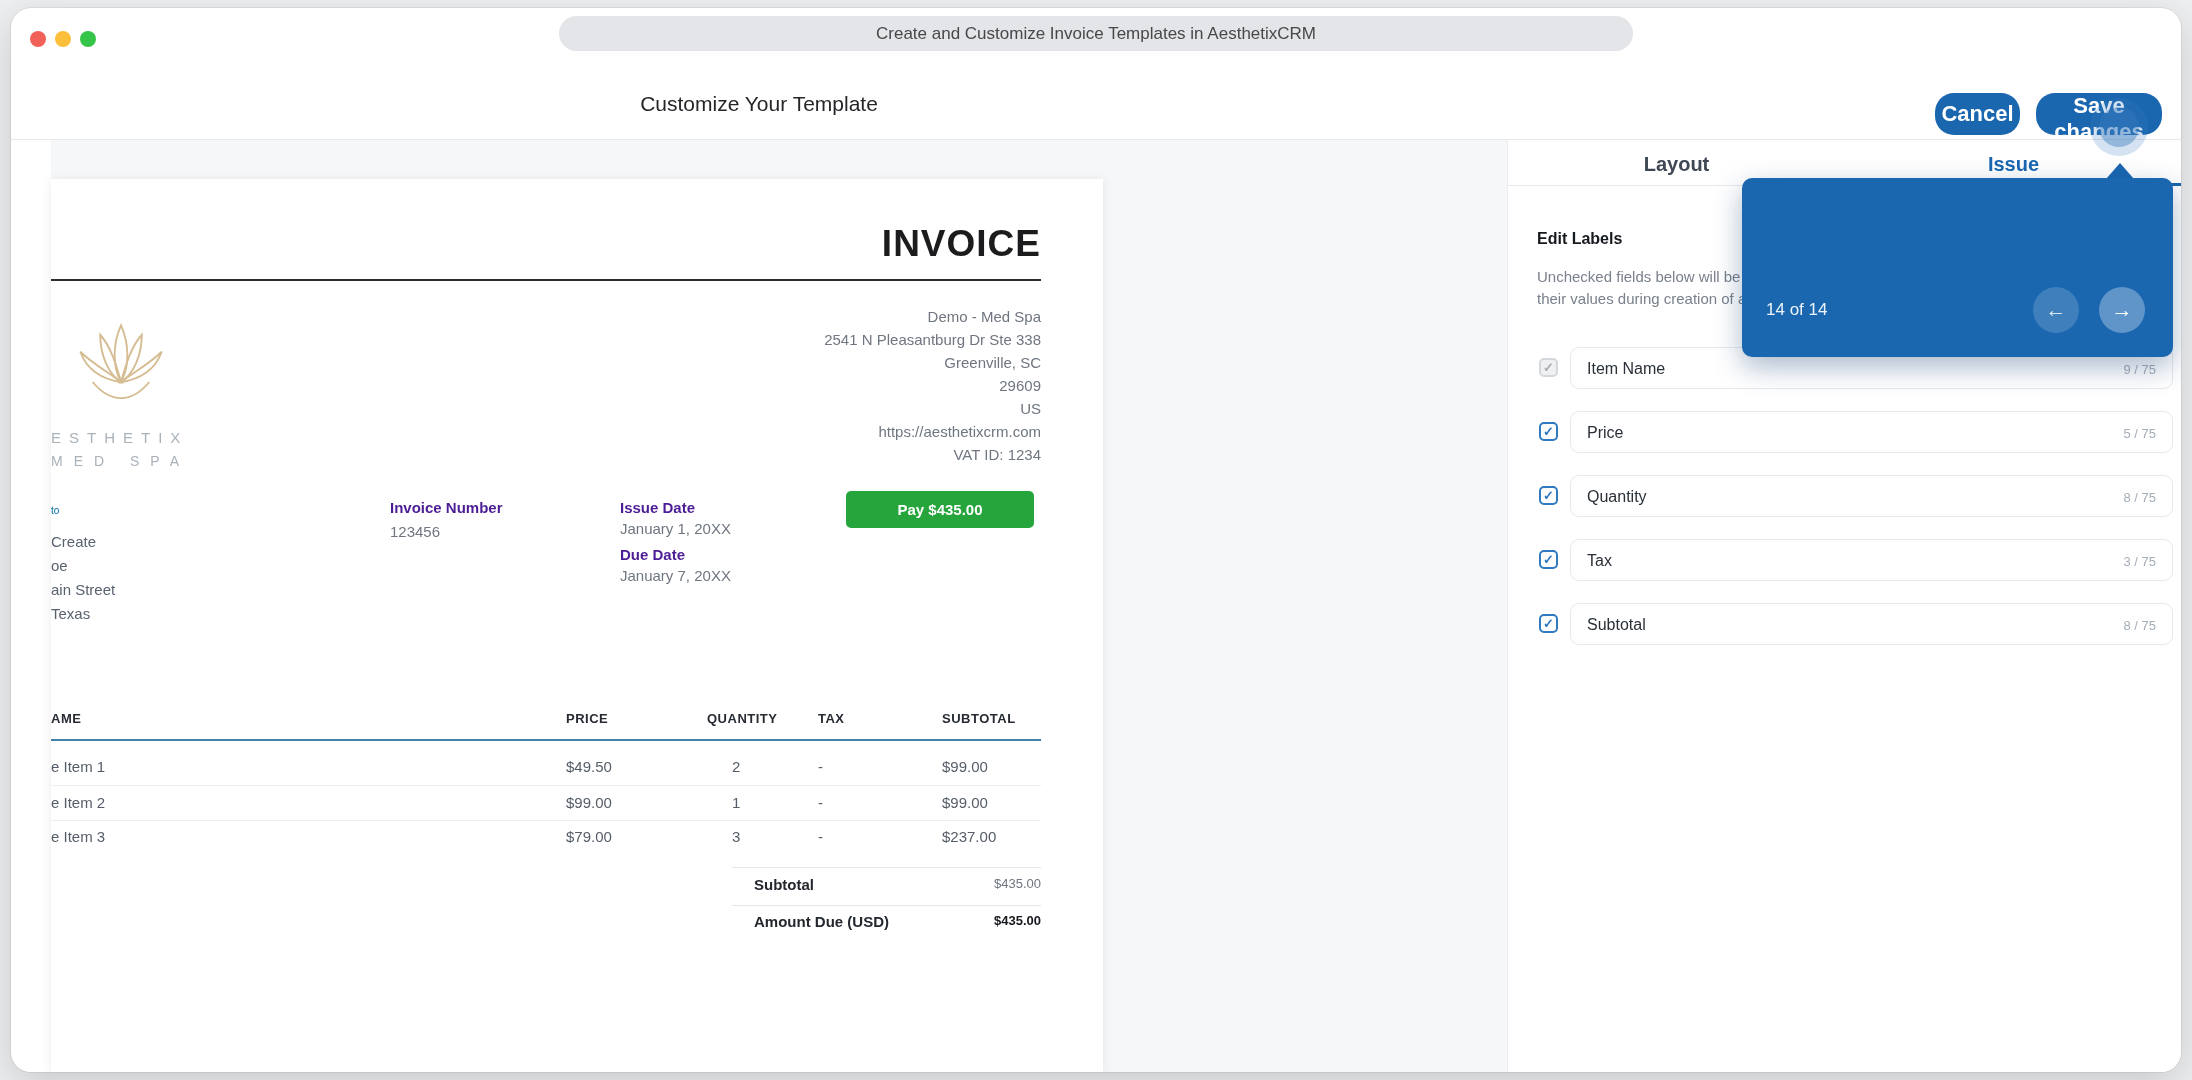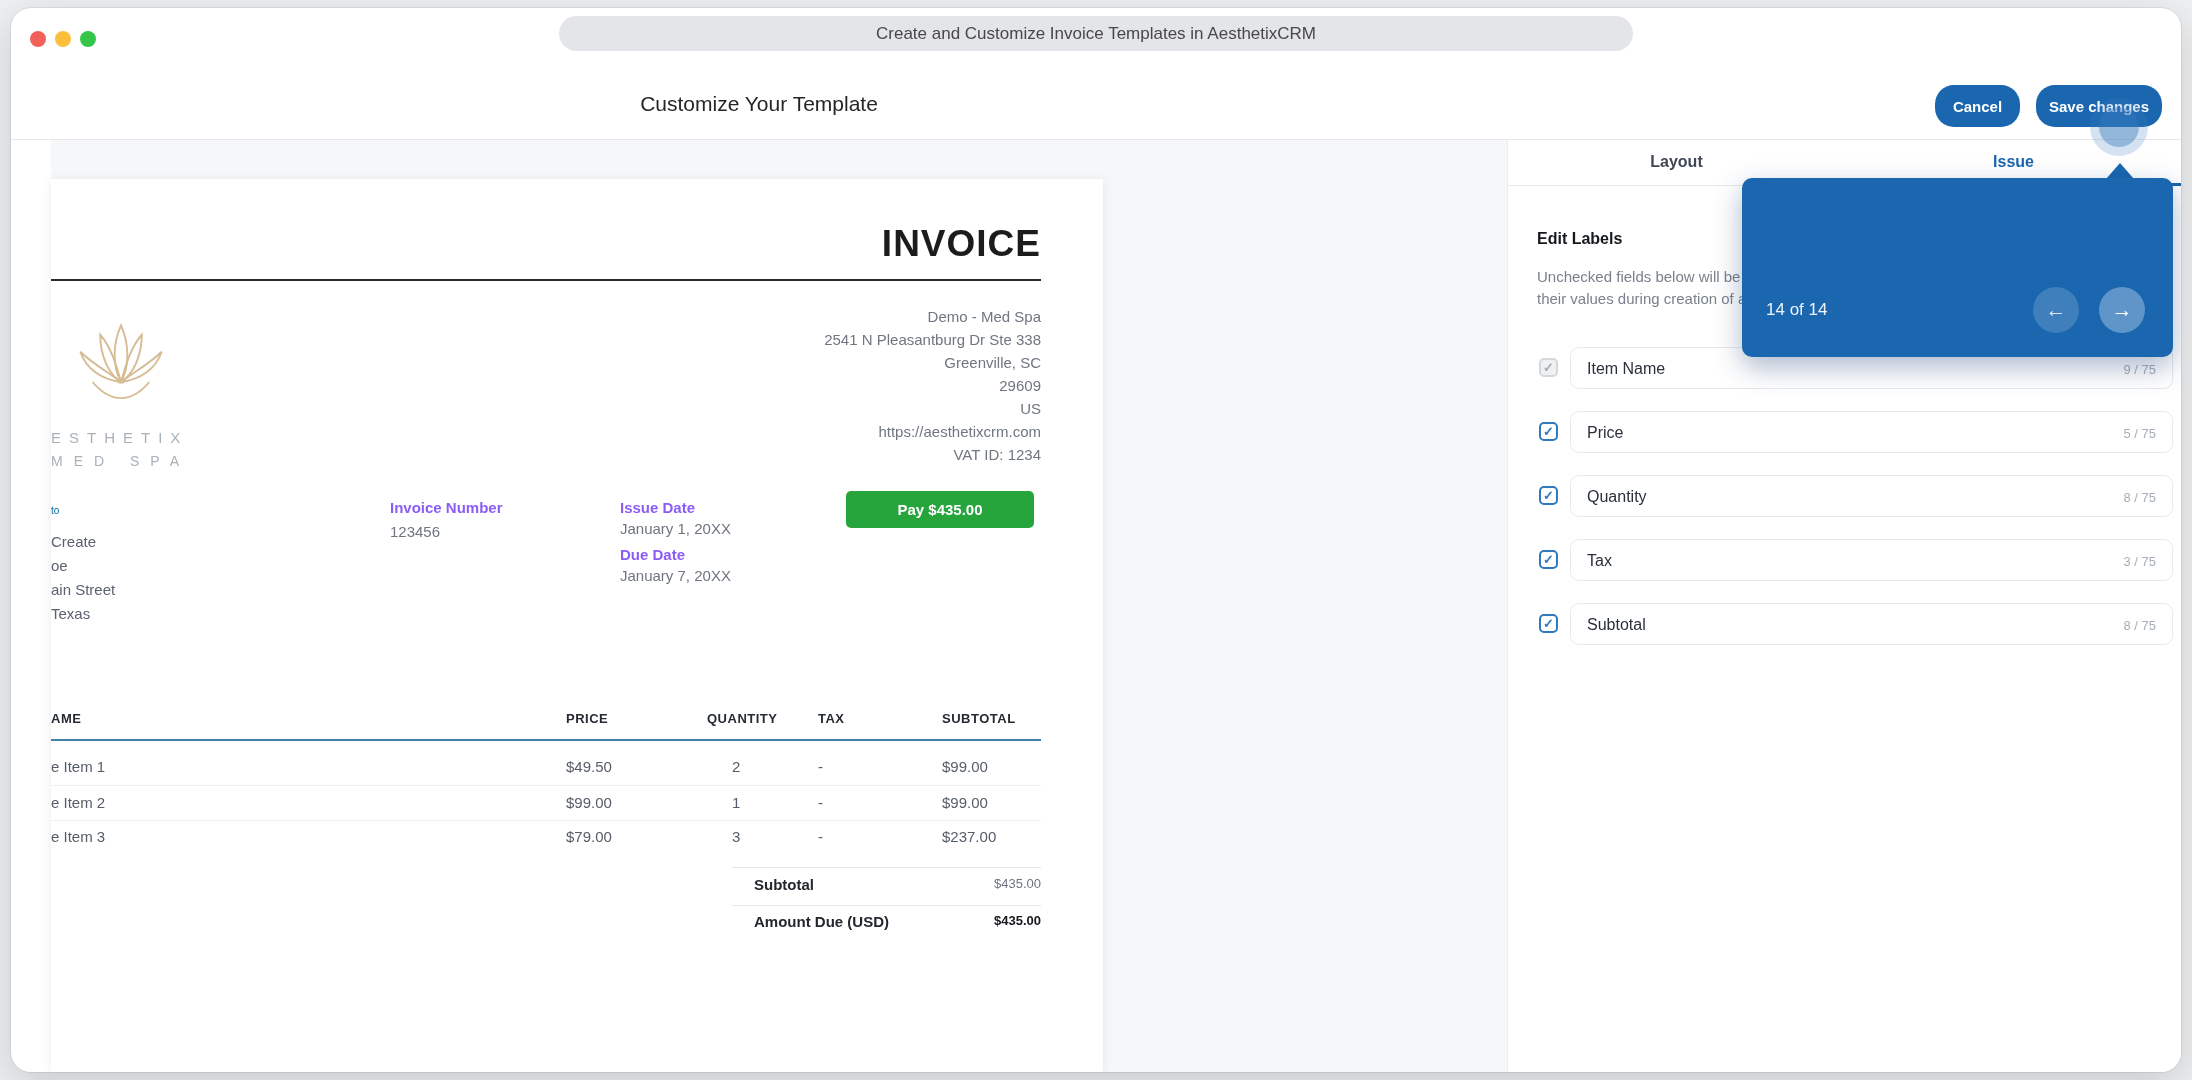--- a/index.html
+++ b/index.html
@@ -16,22 +16,22 @@
   .light.yellow { left:44px; background:#fbbf3b; }
   .light.green { left:69px; background:#35c649; }
   .title-pill { position:absolute; top:8px; left:50%; transform:translateX(-50%);
                 width:1074px; height:35px; border-radius:18px; background:#e4e5e8;
                 display:flex; align-items:center; justify-content:center;
                 font-size:17px; color:#48484b; }
 
   
   .page-title { position:absolute; top:84px; left:0; width:1496px; text-align:center;
                 font-size:21px; font-weight:500; color:#26262a; }
-  .btn { position:absolute; top:77px; height:42px; border:none; border-radius:19px;
-         background:#1a67b0; color:#fff; font-size:15px; font-weight:600; cursor:pointer;
+  .btn { position:absolute; top:85px; height:42px; border:none; border-radius:19px;
+         background:#1a67b0; color:#fff; font-size:22px; font-weight:600; cursor:pointer;
          font-family:"Liberation Sans", sans-serif; }
   .btn-cancel { left:1924px; width:85px; }
   .btn-save { left:2025px; width:126px; }
   .header-divider { position:absolute; top:131px; left:0; width:100%; height:1px; background:#e6e8eb; }
 
   
   .left-pane { position:absolute; left:0; top:132px; width:1496px; bottom:0; background:#f6f7f9;margin-left:40px; }
   .right-panel { position:absolute; left:1496px; top:132px; width:674px; bottom:0; background:#fff;
                  border-left:1px solid #eceef1; }
 
@@ -43,40 +43,40 @@
   .inv-rule { position:absolute; top:100px; left:0; width:990px; height:2px; background:#2c2c30; }
   .company-block { position:absolute; top:126px; right:62px; text-align:right;
                    font-size:15px; line-height:23px; color:#6f7680; }
   .lotus { position:absolute; left:18px; top:138px; width:104px; height:96px; }
   .logo-t1 { position:absolute; left:0; top:250px; font-size:15px; letter-spacing:8px; color:#a9b1b9; }
   .logo-t2 { position:absolute; left:0; top:274px; font-size:14px; letter-spacing:11px; color:#a9b1b9; }
 
   .billed-header { position:absolute; left:0; top:326px; font-size:10px; font-weight:400; color:#0369a1; }
   .billed-line { position:absolute; left:0; font-size:15px; color:#5a6270; }
 
-  .meta-label { position:absolute; font-size:15px; font-weight:700; color:#8b5cf6; }
+  .meta-label { position:absolute; font-size:15px; font-weight:700; color:#4c1d95; }
   .meta-value { position:absolute; font-size:15px; color:#6f7680; }
 
   .pay-btn { position:absolute; left:795px; top:312px; width:188px; height:37px;
              background:#27a53d; border:none; border-radius:5px; color:#fff;
              font-size:15px; font-weight:700; cursor:pointer; font-family:"Liberation Sans", sans-serif; }
 
   .th { position:absolute; top:532px; font-size:13px; font-weight:700; letter-spacing:.5px; color:#262b33; }
   .table-rule { position:absolute; top:560px; left:0; width:990px; height:2px; background:#4281a8; }
   .row-sep { position:absolute; left:0; width:990px; height:1px; background:#e9eff4; }
   .td { position:absolute; font-size:15px; color:#555d68; }
 
   .sum-line { position:absolute; left:681px; width:309px; height:1px; background:#e3e6ea; }
   .sum-label { position:absolute; left:703px; font-size:15px; font-weight:700; color:#23272e; }
   .sum-value { position:absolute; right:62px; font-size:13px; color:#6f7680; }
   .sum-value.bold { font-weight:700; color:#15181d; }
 
   
   .tabbar { position:absolute; left:0; top:0; width:100%; height:46px; border-bottom:1px solid #e7e9ec; }
-  .tab { position:absolute; top:13px; width:337px; text-align:center; font-size:16px; font-weight:600;
+  .tab { position:absolute; top:13px; width:337px; text-align:center; font-size:20px; font-weight:600;
          color:#3f4754; cursor:pointer; }
   .tab.layout { left:0; }
   .tab.labels { left:337px; color:#1a67b0; }
   .tab-underline { position:absolute; left:337px; top:43px; width:337px; height:3px; background:#1a67b0; }
 
   .panel-heading { position:absolute; left:29px; top:90px; font-size:16px; font-weight:700; color:#15181d; }
   .panel-desc { position:absolute; left:29px; top:126px; font-size:15px; line-height:22px; color:#79818c; }
 
   .cb { position:absolute; left:31px; width:19px; height:19px; border-radius:5px;
         display:flex; align-items:center; justify-content:center;

